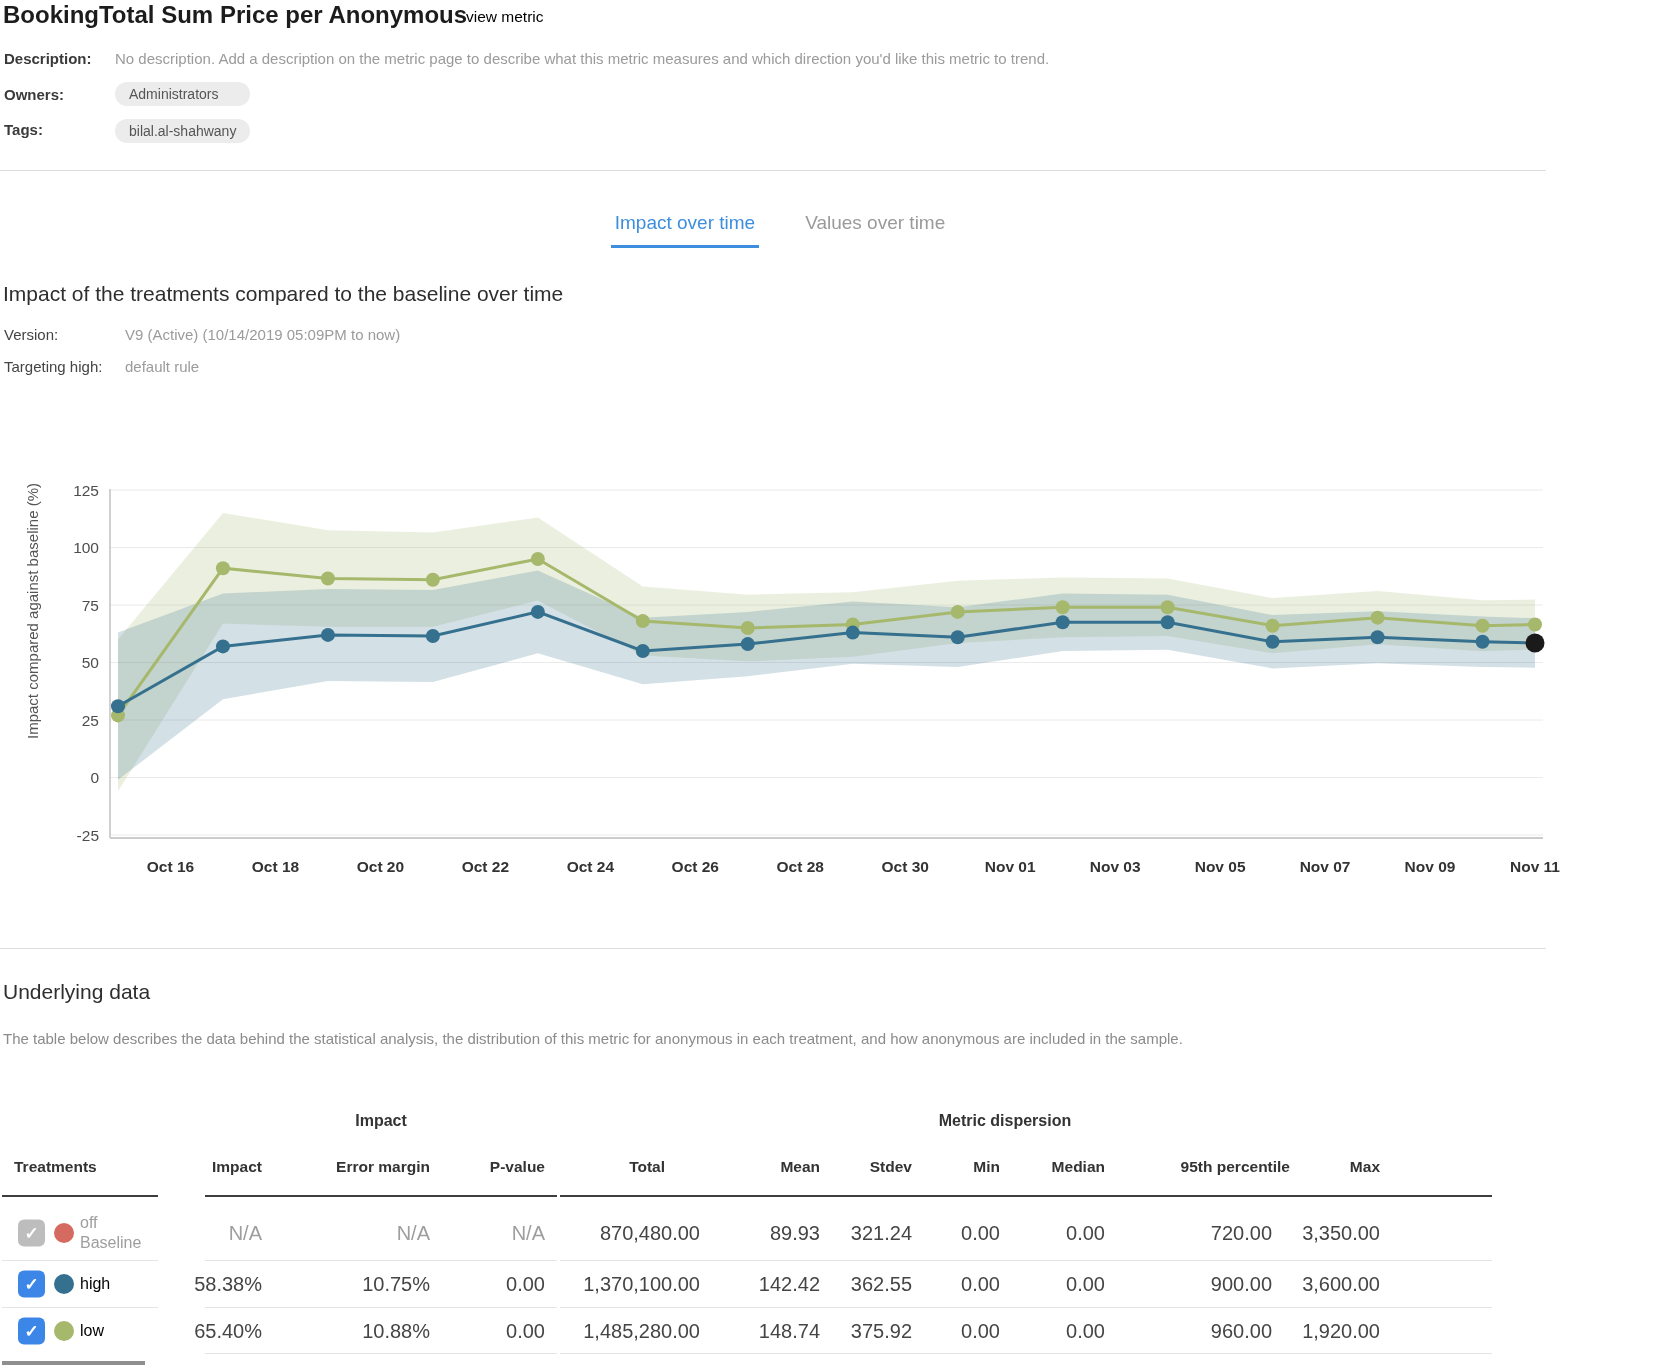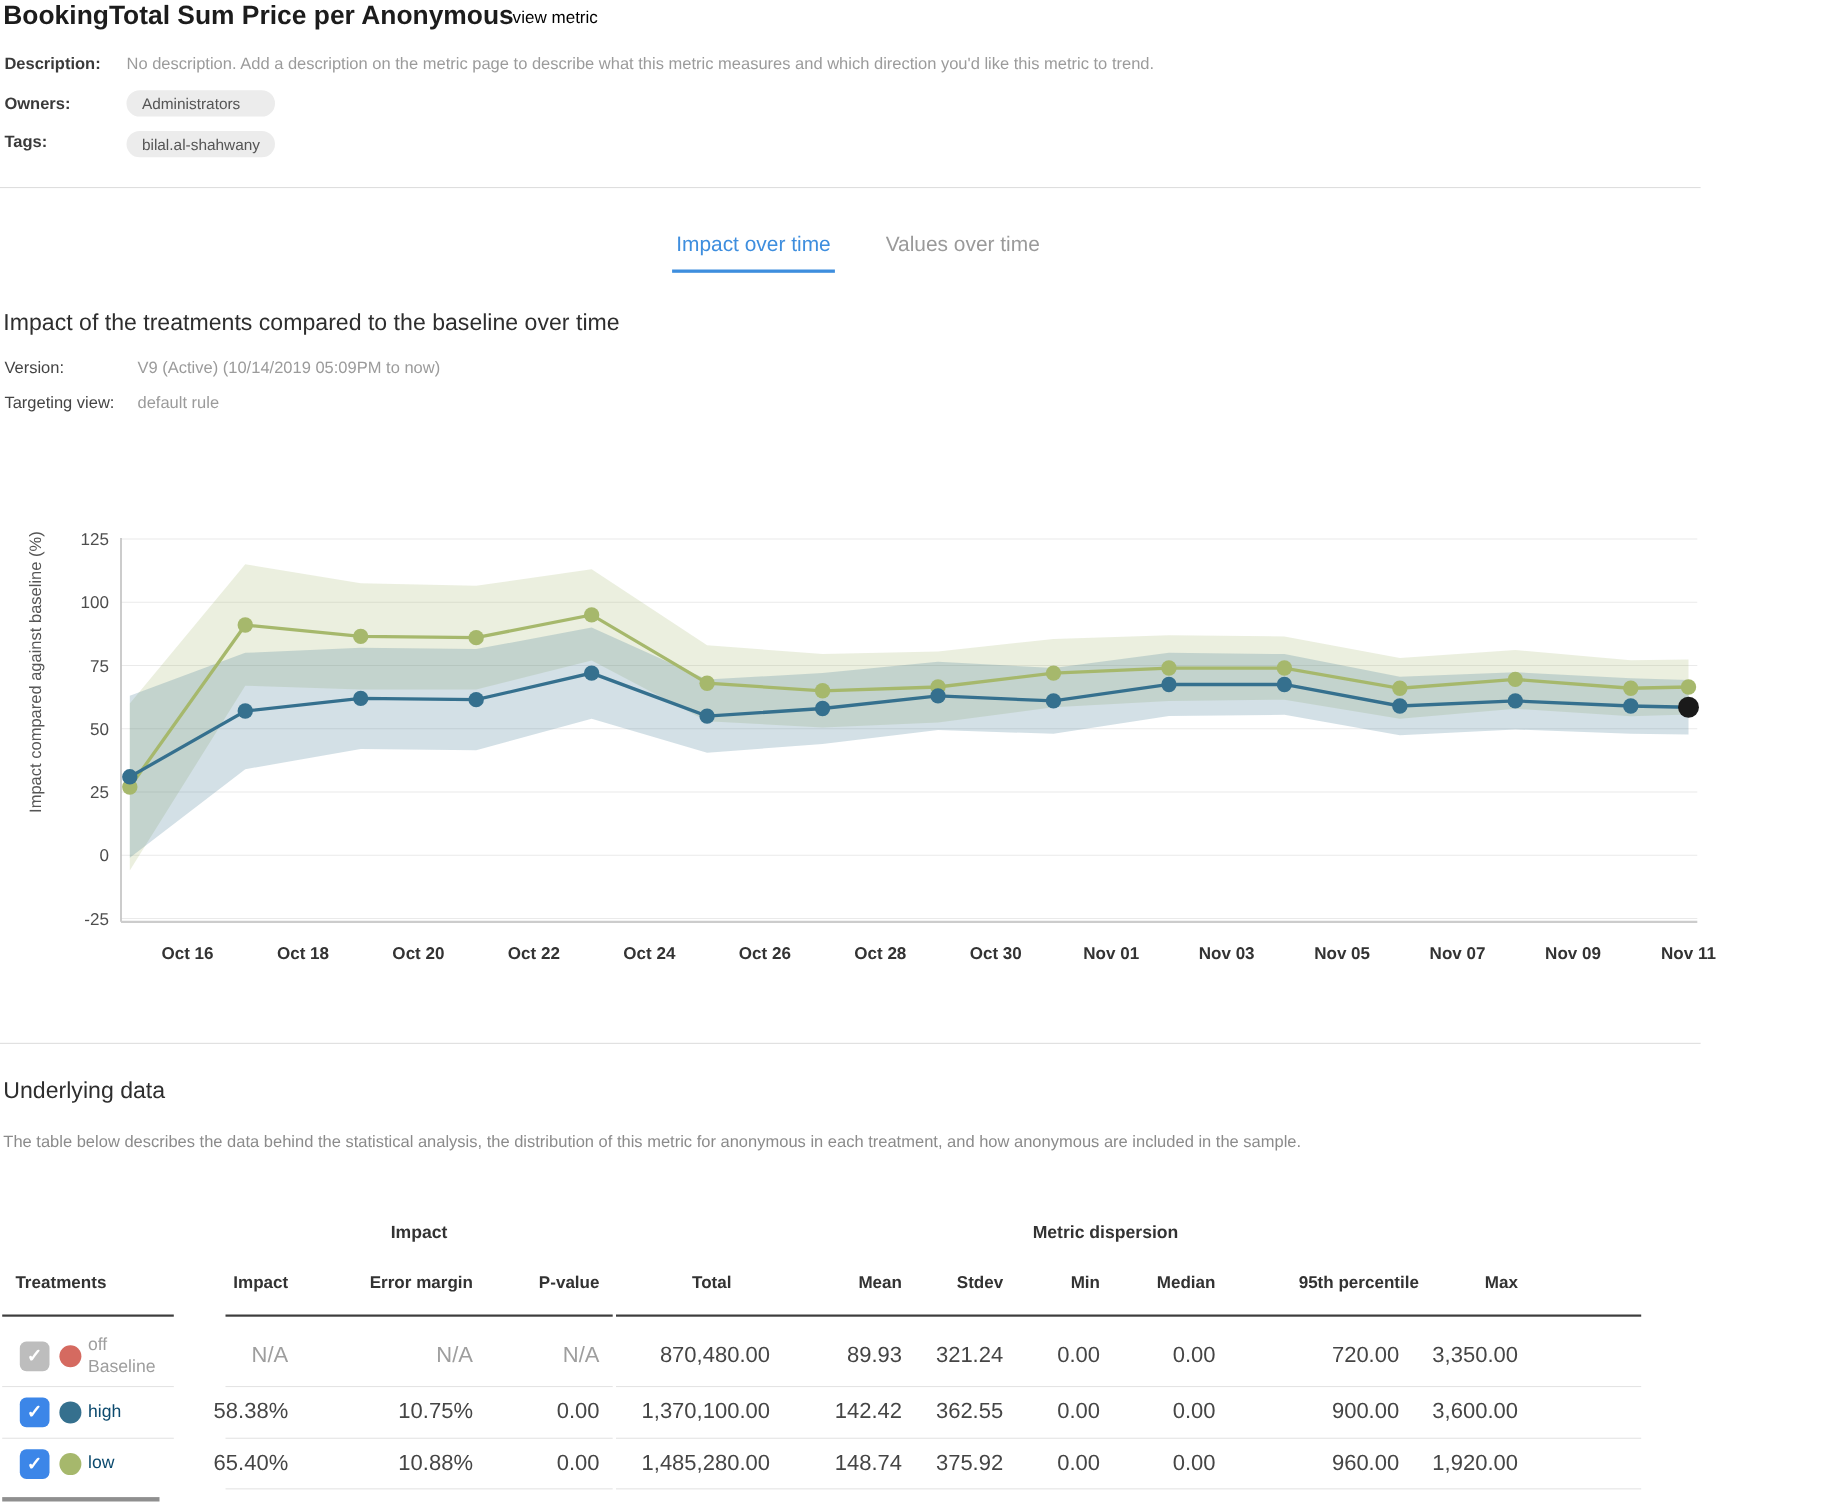--- a/index.html
+++ b/index.html
@@ -31,21 +31,21 @@
   .dark-line{top:1195px;height:2px;background:#3d3d3d;}
   .lite-line{height:1px;background:#e4e4e4;}
   .bottom-bar{top:1361px;left:2px;width:143px;height:4px;background:#8f8f8f;}
   .t-row{position:absolute;left:0;width:1680px;}
   .cb{position:absolute;left:18px;top:50%;transform:translateY(-50%);width:27px;height:27px;
       border-radius:6px;display:flex;align-items:center;justify-content:center;
       color:#fff;font-size:17px;font-weight:bold;cursor:pointer;}
   .cb-blue{background:#3c86e8;}
   .cb-grey{background:#bdbdbd;cursor:default;}
   .dot{position:absolute;left:54px;top:50%;transform:translateY(-50%);width:20px;height:20px;border-radius:50%;}
-  .t-name{position:absolute;left:80px;top:50%;transform:translateY(-50%);font-size:16px;color:#0c4a6e;line-height:20px;white-space:nowrap;}
+  .t-name{position:absolute;left:80px;top:50%;transform:translateY(-50%);font-size:16px;color:#000000;line-height:20px;white-space:nowrap;}
   .t-cell{position:absolute;top:50%;transform:translateY(-50%);font-size:20px;color:#454545;white-space:nowrap;}
   .muted{color:#9e9e9e;}
 </style>
 </head>
 <body>
 
 <div class="page">
 
   <div class="abs page-title">BookingTotal Sum Price per Anonymous</div>
   <a class="abs view-metric">view metric</a>
@@ -64,21 +64,21 @@
   <div class="abs divider" style="top:170px;"></div>
 
   <div class="abs tabs">
       <div class="tab active">Impact over time</div>
       <div class="tab">Values over time</div>
     </div>
 
   <div class="abs section-heading" style="top:282px;">Impact of the treatments compared to the baseline over time</div>
   <div class="abs kv-label" style="top:326px;">Version:</div>
   <div class="abs kv-value" style="top:326px;">V9 (Active) (10/14/2019 05:09PM to now)</div>
-  <div class="abs kv-label" style="top:358px;">Targeting view:</div>
+  <div class="abs kv-label" style="top:358px;">Targeting high:</div>
   <div class="abs kv-value" style="top:358px;">default rule</div>
 
   <div class="abs y-axis-title">Impact compared against baseline (%)</div>
   <svg class="abs" style="left:0;top:430px;" width="1680" height="450" viewBox="0 430 1680 450">
       <line x1="110" y1="490" x2="1543" y2="490" stroke="#eaeaea" stroke-width="1"></line>
       <text x="99" y="495.5" text-anchor="end" class="ylab">125</text>
       <line x1="110" y1="547.5" x2="1543" y2="547.5" stroke="#eaeaea" stroke-width="1"></line>
       <text x="99" y="553" text-anchor="end" class="ylab">100</text>
       <line x1="110" y1="605" x2="1543" y2="605" stroke="#eaeaea" stroke-width="1"></line>
       <text x="99" y="610.5" text-anchor="end" class="ylab">75</text>

